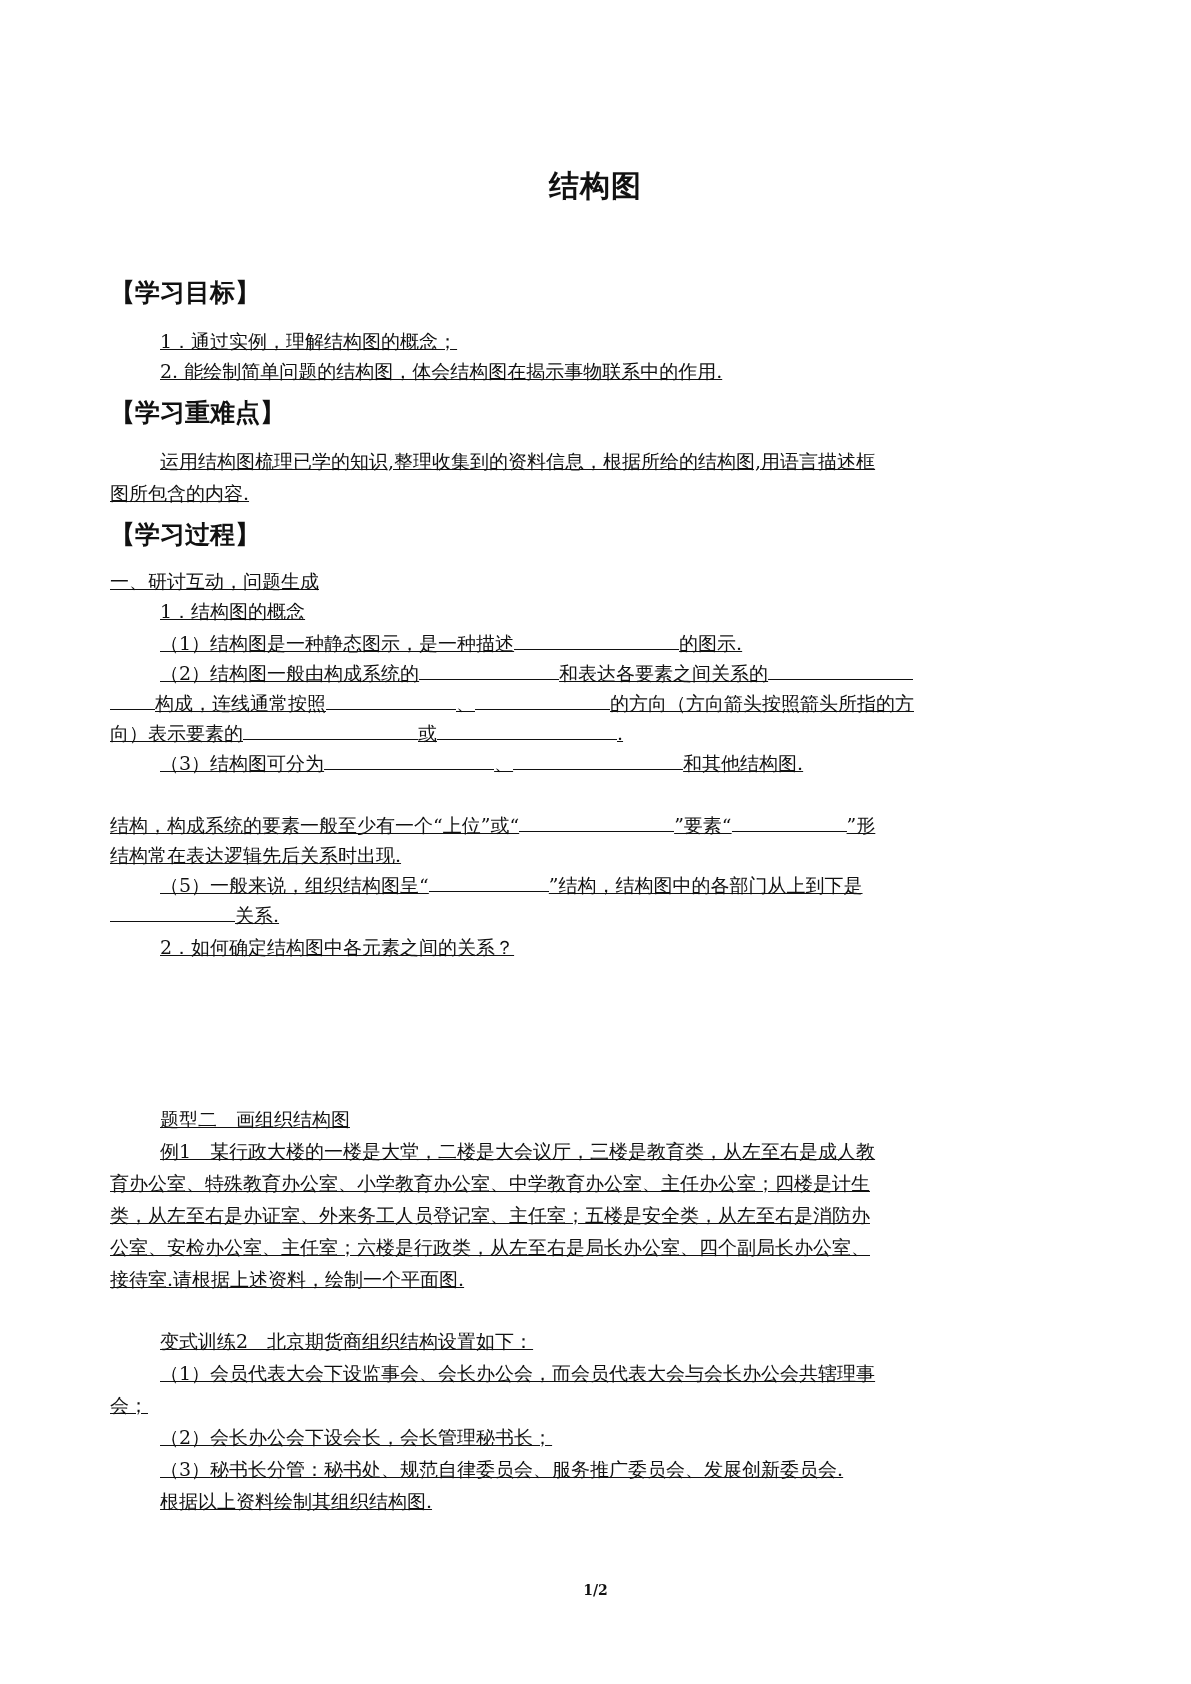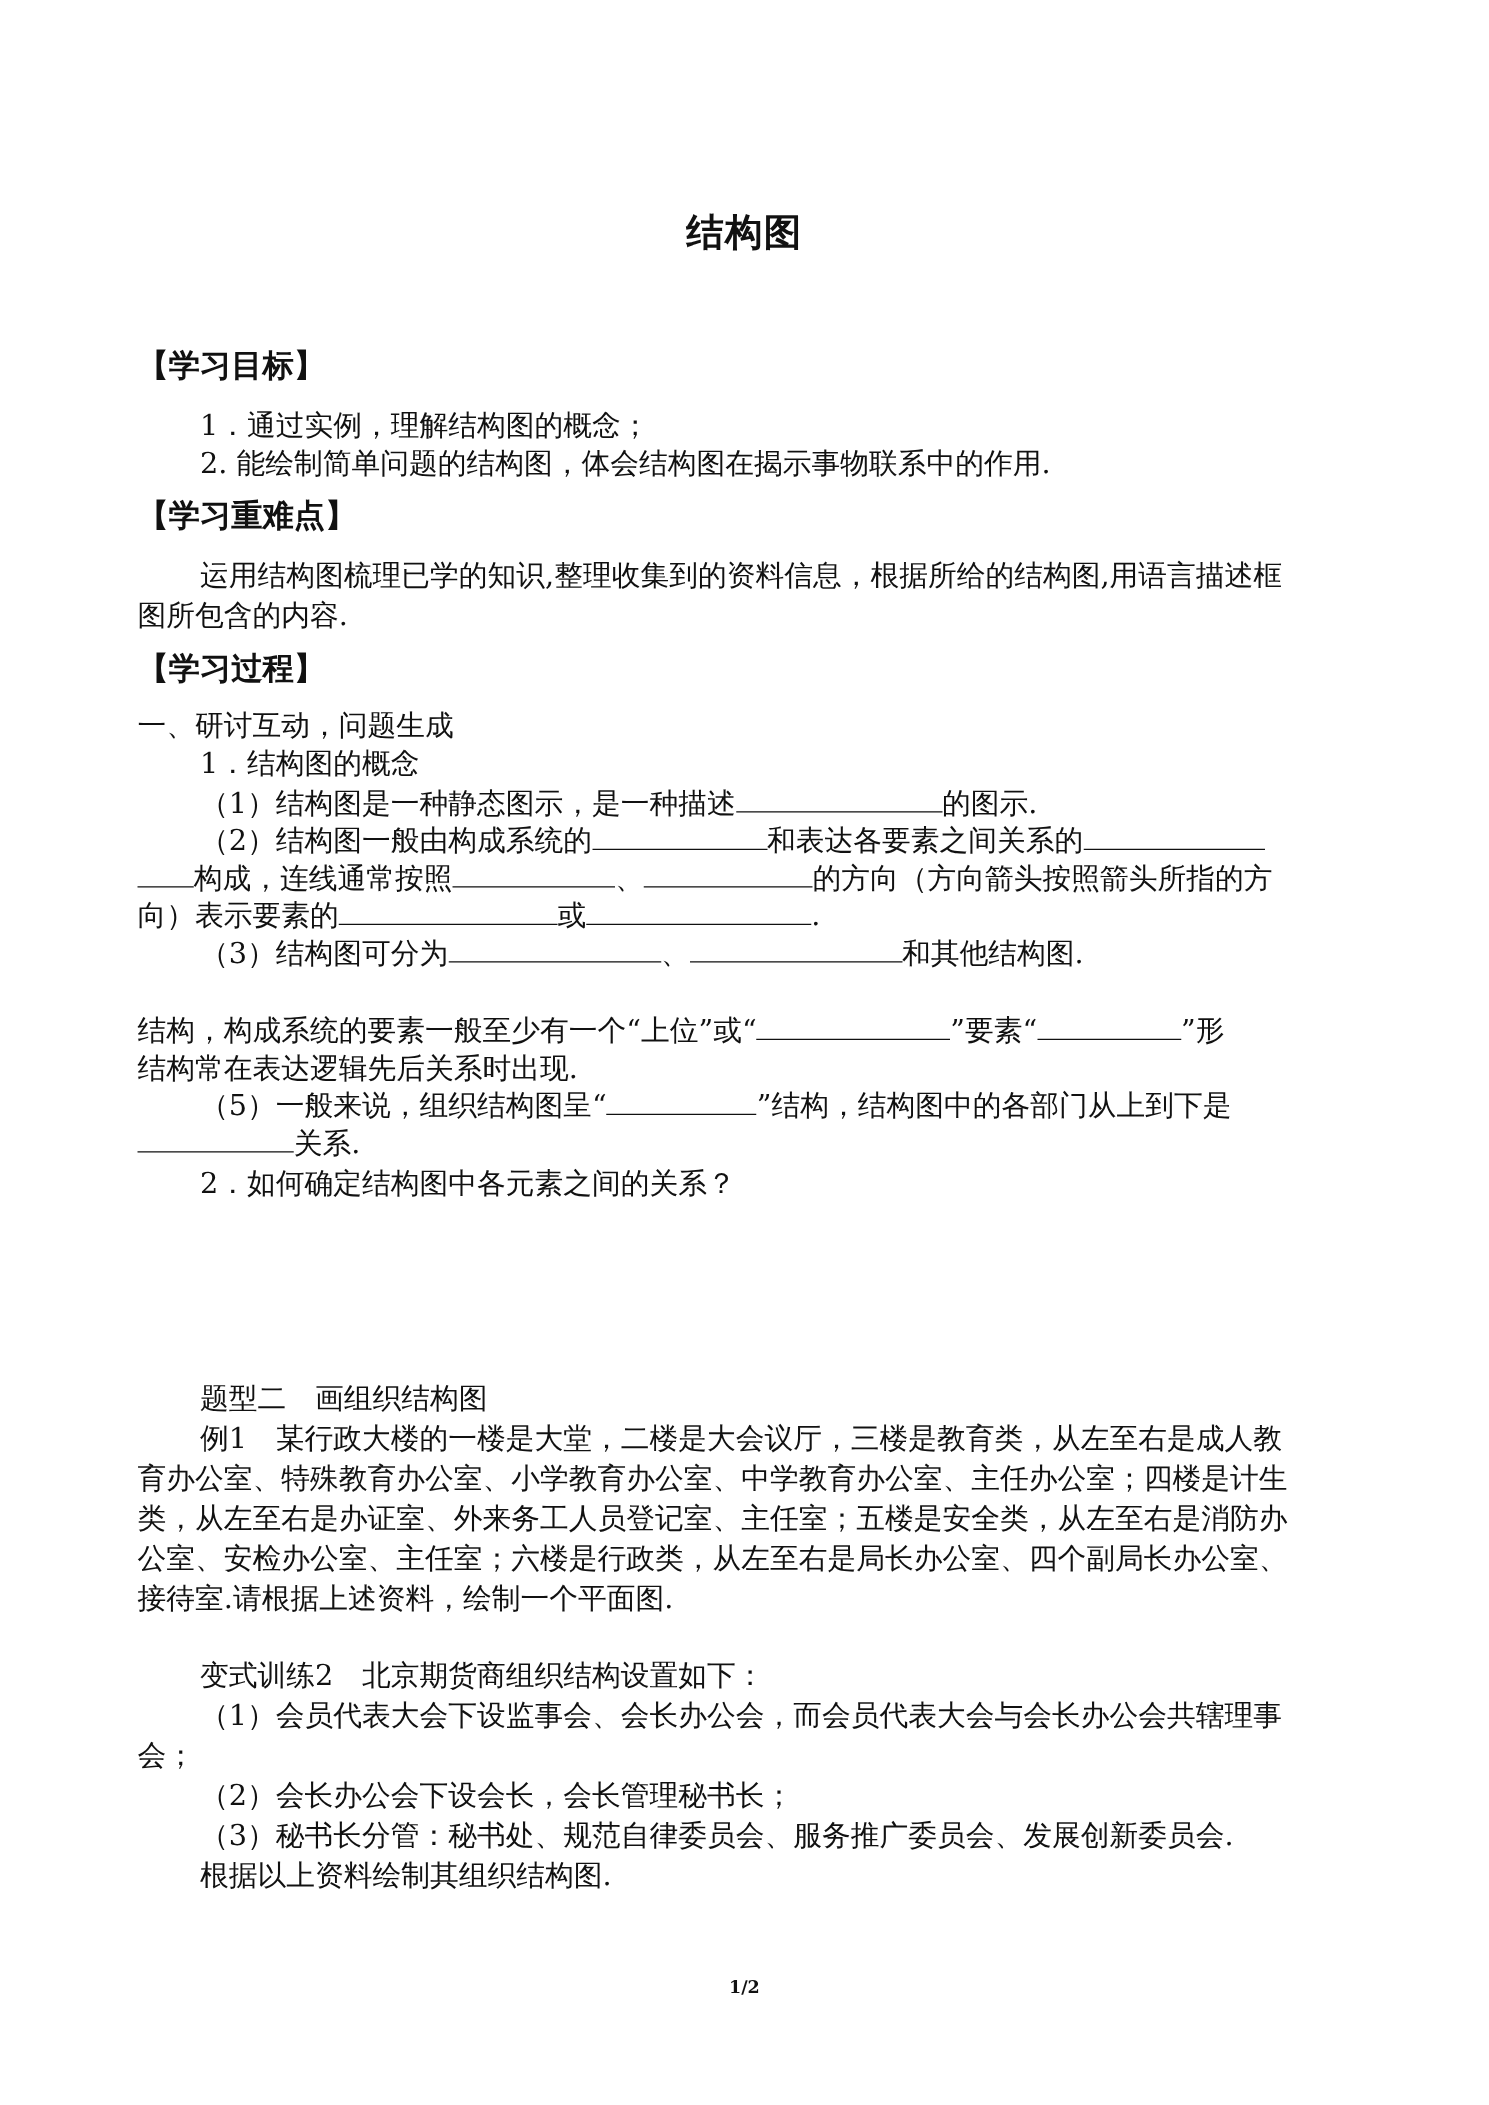--- a/index.html
+++ b/index.html
@@ -13,21 +13,21 @@
     position: absolute; left: 0; width: 1191px; top: 166px; text-align: center;
     font-family: "DejaVu Sans", "Liberation Sans", sans-serif;
     font-weight: bold; font-size: 30px; letter-spacing: 1px;
   }
   .heading {
     position: absolute; left: 110px;
     font-family: "DejaVu Sans", "Liberation Sans", sans-serif;
     font-weight: bold; font-size: 25px;
   }
   .line {
-    position: absolute; font-size: 23px; white-space: nowrap; line-height: 30px;
+    position: absolute; font-size: 19px; white-space: nowrap; line-height: 30px; text-decoration: underline;
   }
   .blank { display: inline-block; border-bottom: 1.4px solid #111; height: 20px; vertical-align: baseline; }
   .pagenum {
     position: absolute; left: 0; width: 1191px; top: 1534px; text-align: center;
     font-weight: bold; font-size: 14px; margin-top: 48px;
   }
 </style>
 </head>
 <body>
 

